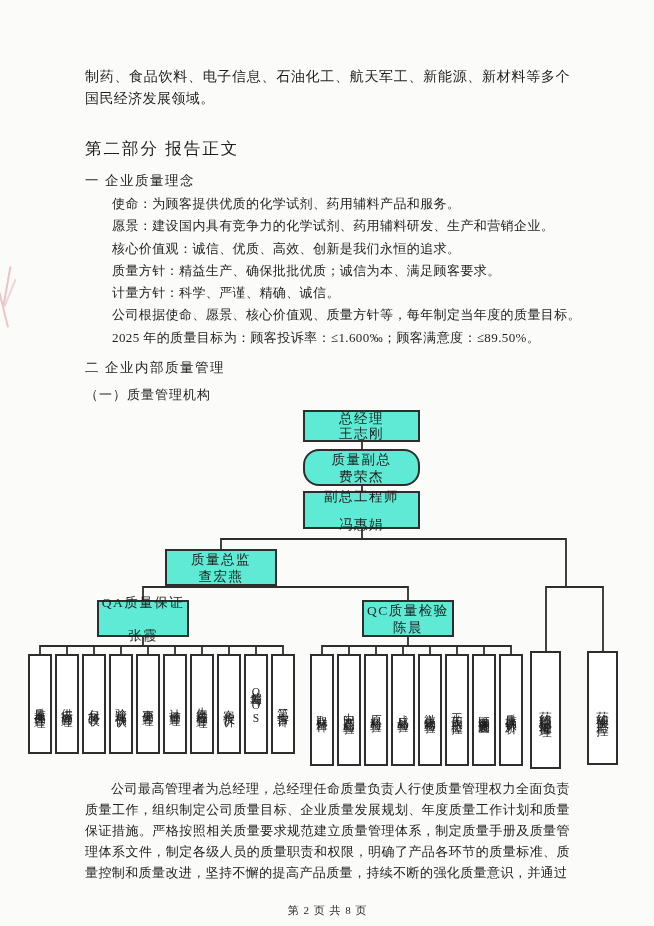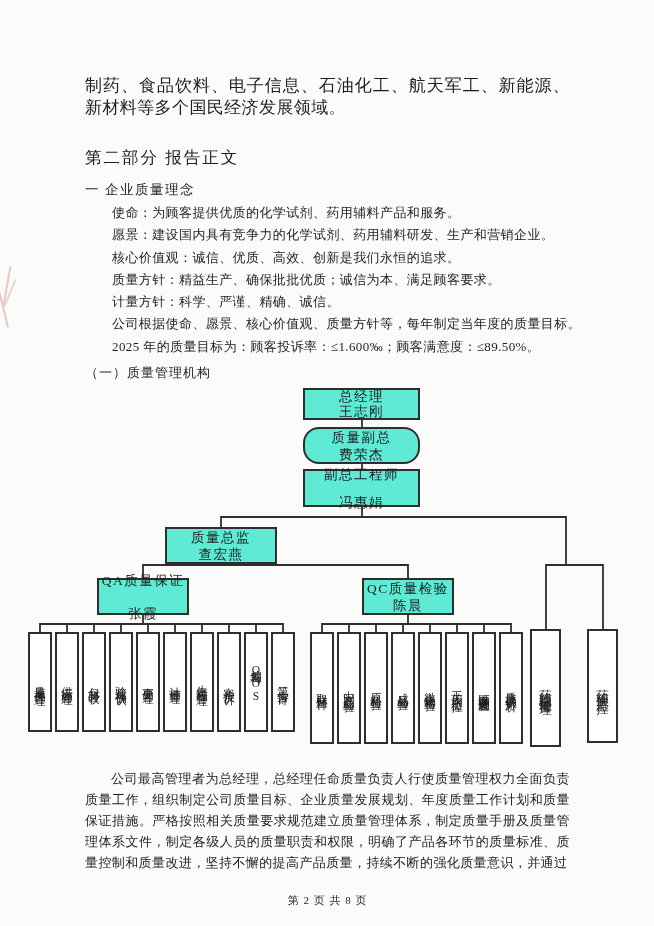--- a/index.html
+++ b/index.html
@@ -8,26 +8,25 @@
     background: #fbfbf9;
     font-family: "Liberation Serif", "DejaVu Serif", serif;
     color: #1e1e1e;
     position: relative;
   }
   .page { position: absolute; inset: 0; }
 
   
   .content { padding: 66px 84px 0 85px; }
   .para {
-    font-size: 17px;
+    font-size: 14px;
     line-height: 22px;
     letter-spacing: 0.4px;
     text-align: justify;
     text-justify: inter-ideograph;
-    margin-top: 9px;
   }
   .part-heading {
     font-size: 16.5px;
     letter-spacing: 2px;
     margin-top: 26px;
     line-height: 26px;
   }
   .sec-title {
     font-size: 13.5px;
     letter-spacing: 1.5px;
@@ -85,21 +84,21 @@
   .leaf.wide { font-size: 12.5px; letter-spacing: 2.5px; }
 
   
   .closing {
     font-size: 13px;
     line-height: 21px;
     letter-spacing: 0.4px;
     text-align: justify;
     text-justify: inter-ideograph;
     text-indent: 2em;
-    margin-top: 17px;
+    margin-top: 5px;
   }
   .footer {
     text-align: center;
     font-size: 11px;
     letter-spacing: 1px;
     margin-top: 20px;
     color: #2a2a2a;
   }
 
   
@@ -127,20 +126,21 @@
     <div class="sec-title">一 企业质量理念</div>
 
     <div class="value-line">使命：为顾客提供优质的化学试剂、药用辅料产品和服务。</div>
     <div class="value-line">愿景：建设国内具有竞争力的化学试剂、药用辅料研发、生产和营销企业。</div>
     <div class="value-line">核心价值观：诚信、优质、高效、创新是我们永恒的追求。</div>
     <div class="value-line">质量方针：精益生产、确保批批优质；诚信为本、满足顾客要求。</div>
     <div class="value-line">计量方针：科学、严谨、精确、诚信。</div>
     <div class="value-line">公司根据使命、愿景、核心价值观、质量方针等，每年制定当年度的质量目标。</div>
     <div class="value-line">2025 年的质量目标为：顾客投诉率：≤1.600‰；顾客满意度：≤89.50%。</div>
 
+    <div class="sec-title">二 企业内部质量管理</div>
     <div class="sub-title">（一）质量管理机构</div>
   </div>
 
   <div class="chart">
     <svg class="wires" width="654" height="366" viewBox="0 0 654 366" fill="none" stroke="#2e2e2e" stroke-width="1.8">
       <path d="M362 35 V42"></path>
       <path d="M362 79 V84"></path>
       <path d="M362 122 V132"></path>
       <path d="M221 142 V132 H566 V180"></path>
       <path d="M546 244 V180 H603 V244"></path>

